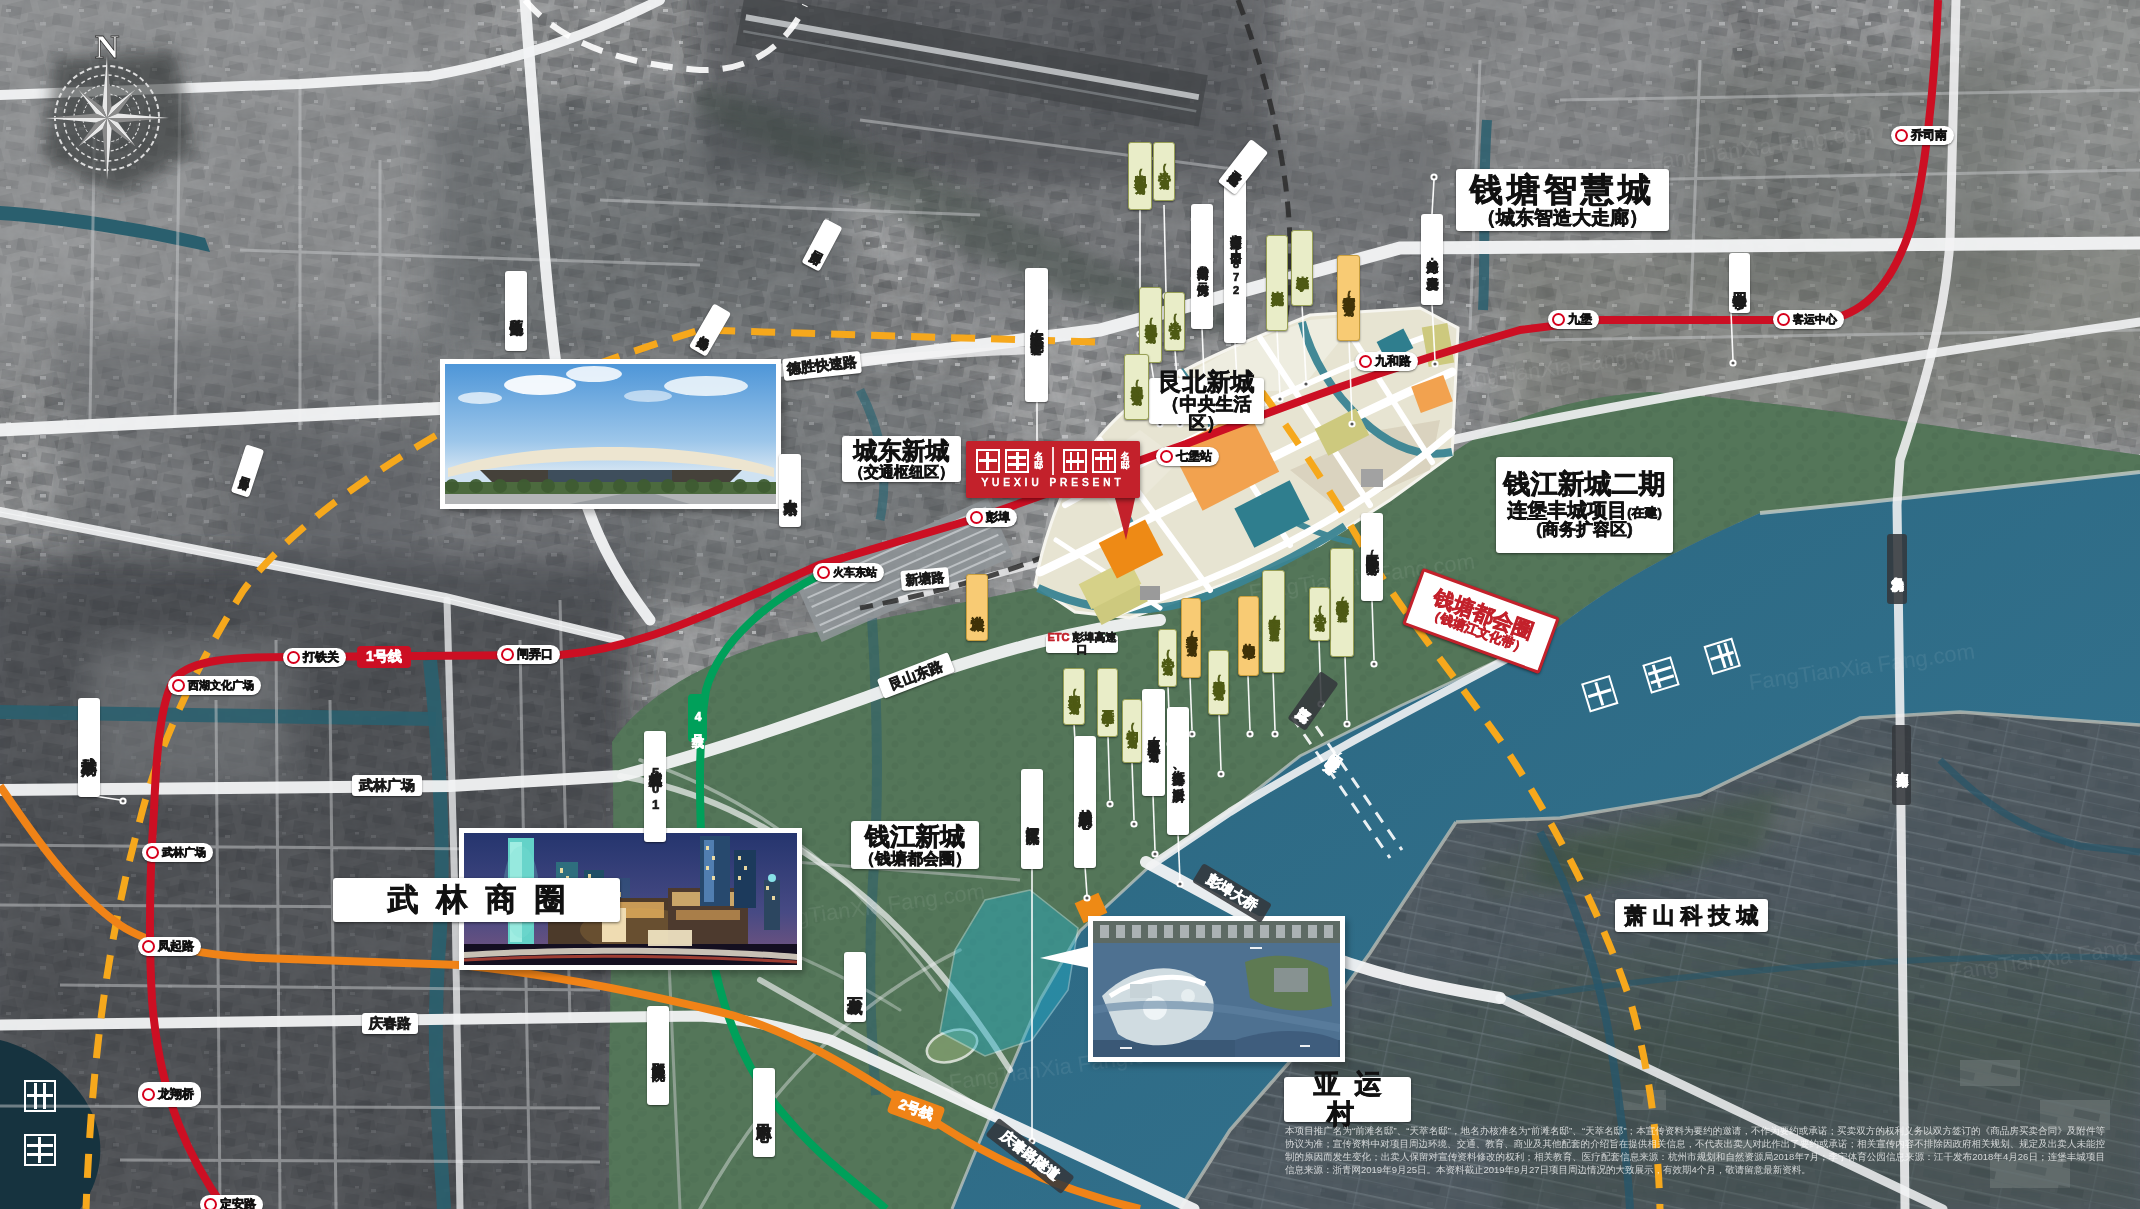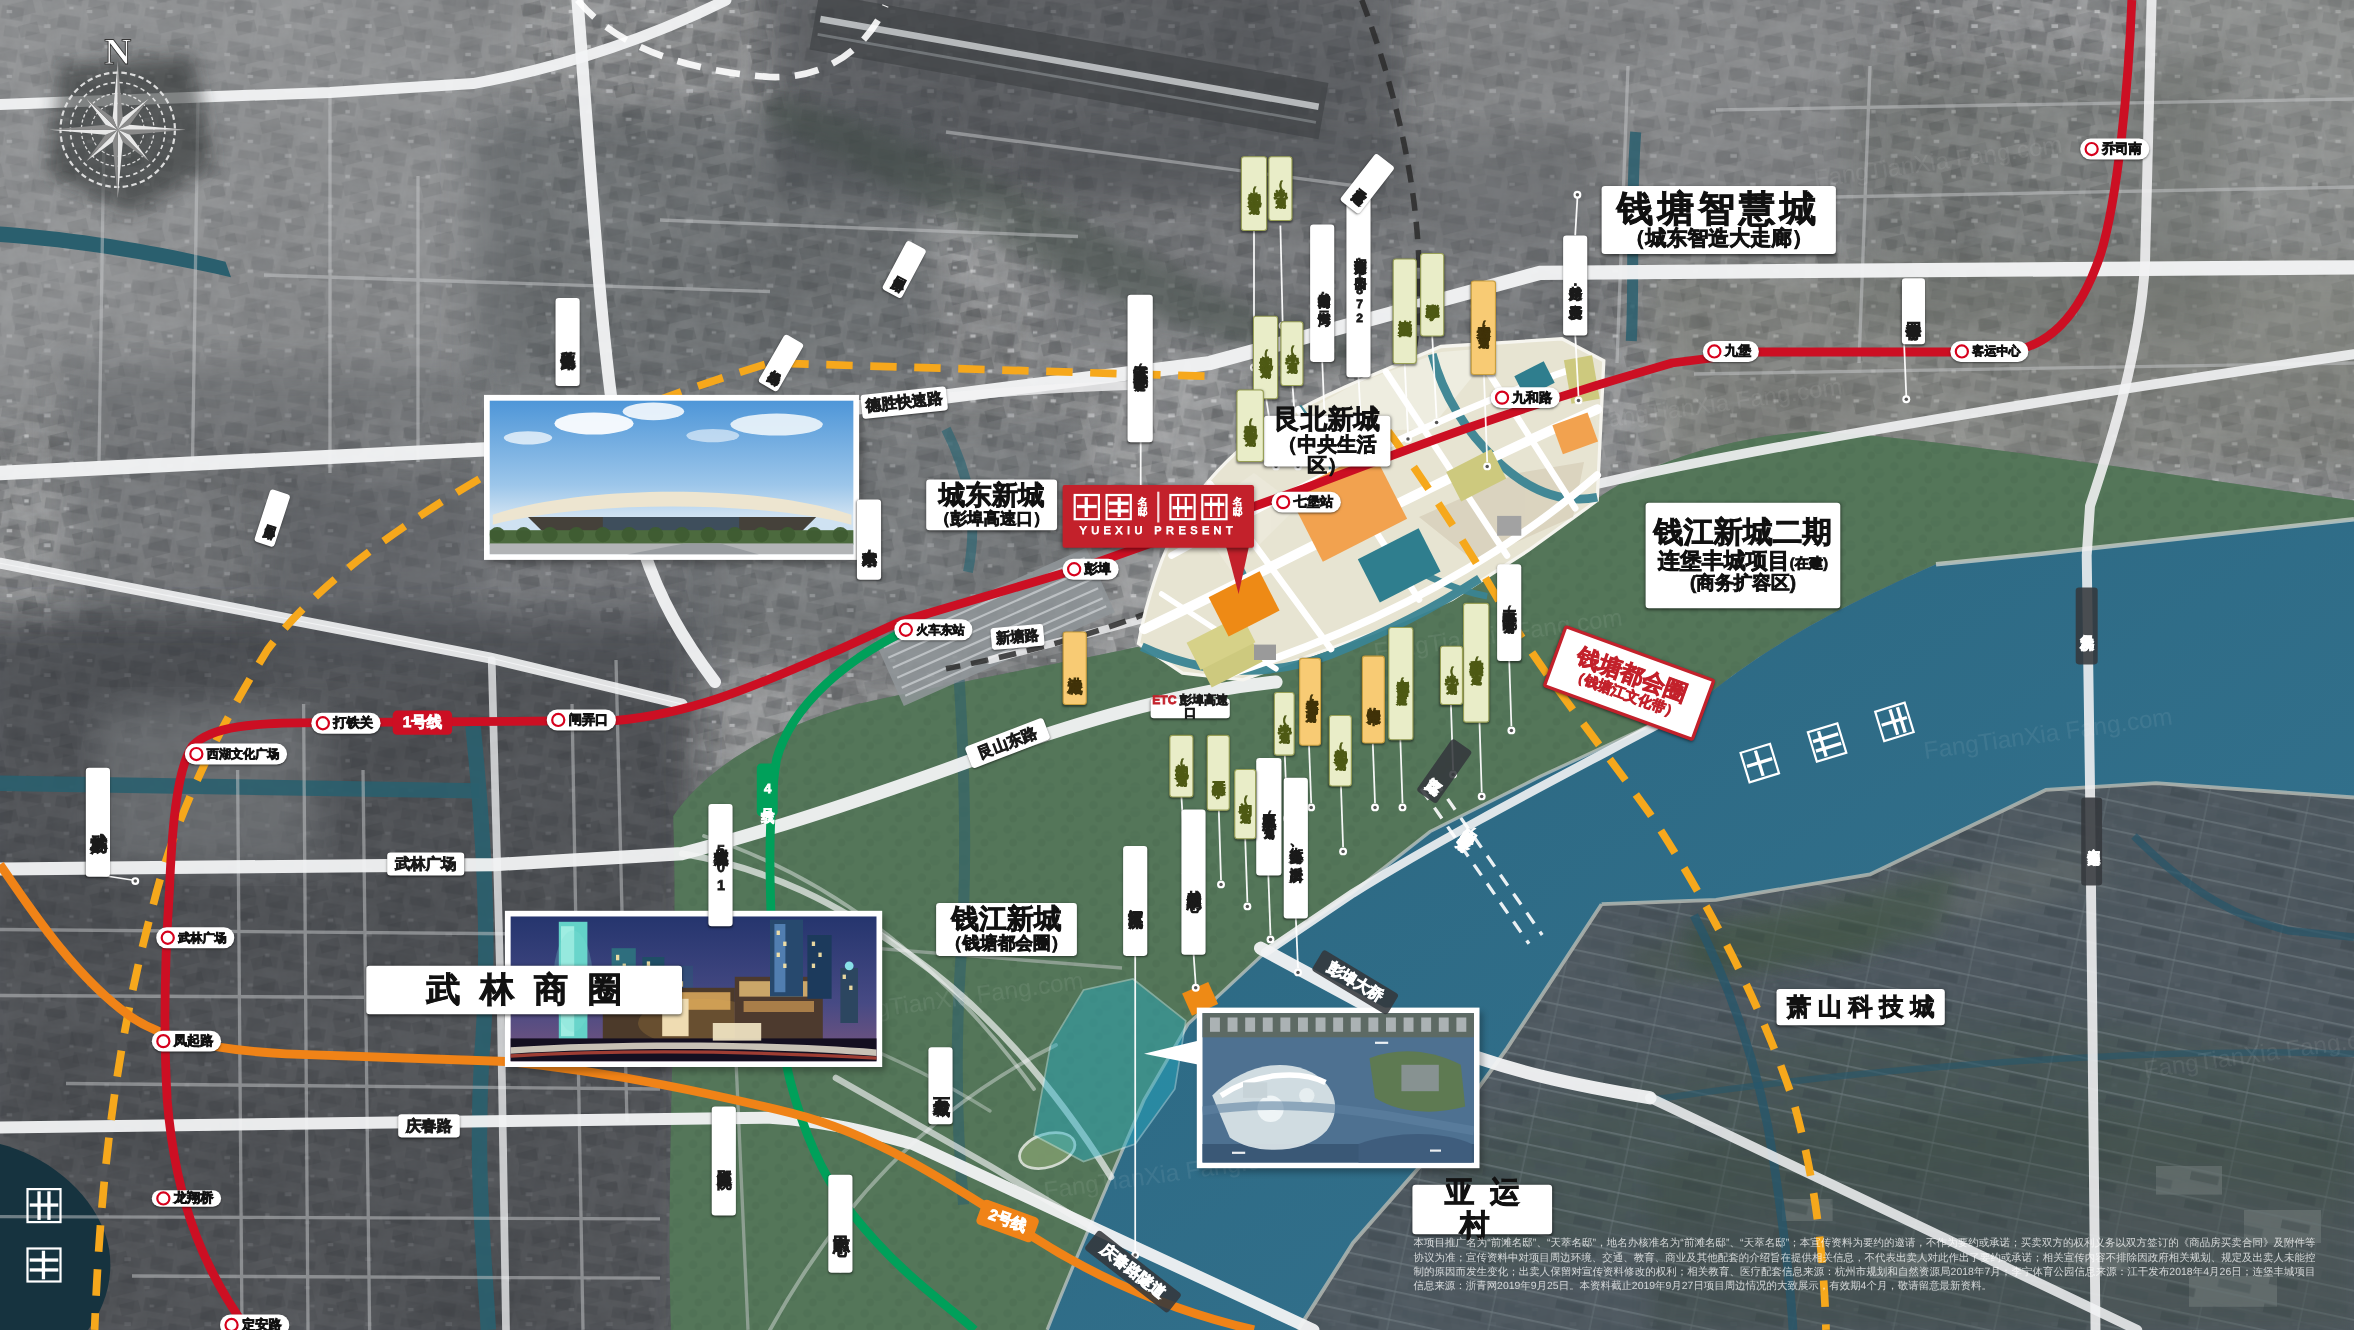--- a/index.html
+++ b/index.html
@@ -588,21 +588,21 @@
       <div style="font-size:19px;font-weight:bold;">（城东智造大走廊）</div>
     </div>
 
 <div class="lb big" style="left:1149px;top:378px;width:115px;height:46px;">
       <div style="font-size:24px;font-weight:bold;">艮北新城</div>
       <div style="font-size:18px;font-weight:bold;">（中央生活区）</div>
     </div>
 
 <div class="lb big" style="left:842px;top:436px;width:119px;height:46px;">
       <div style="font-size:24px;font-weight:bold;">城东新城</div>
-      <div style="font-size:15px;font-weight:bold;">（彭埠高速口）</div>
+      <div style="font-size:15px;font-weight:bold;">（交通枢纽区）</div>
     </div>
 
 <div class="lb big" style="left:851px;top:821px;width:128px;height:48px;">
       <div style="font-size:25px;font-weight:bold;">钱江新城</div>
       <div style="font-size:16px;font-weight:bold;">（钱塘都会圈）</div>
     </div>
 
 <div class="lb big" style="left:333px;top:878px;width:287px;height:44px;">
       <div style="font-size:31px;font-weight:bold;letter-spacing:18px;text-indent:18px;">武林商圈</div>
     </div>
@@ -850,21 +850,21 @@
 <div class="pill" style="left:283px;top:648px;height:19px;font-size:12px;"><span class="mi"></span>打铁关</div>
 
 <div class="pill" style="left:497px;top:645px;height:19px;font-size:12px;"><span class="mi"></span>闸弄口</div>
 
 <div class="pill" style="left:168px;top:676px;height:19px;font-size:11px;"><span class="mi"></span>西湖文化广场</div>
 
 <div class="pill" style="left:142px;top:843px;height:19px;font-size:11px;"><span class="mi"></span>武林广场</div>
 
 <div class="pill" style="left:138px;top:937px;height:19px;font-size:12px;"><span class="mi"></span>凤起路</div>
 
-<div class="pill" style="left:138px;top:1082px;height:15px;font-size:12px;"><span class="mi"></span>龙翔桥</div>
+<div class="pill" style="left:138px;top:1082px;height:25px;font-size:12px;"><span class="mi"></span>龙翔桥</div>
 
 <div class="pill" style="left:200px;top:1195px;height:19px;font-size:12px;"><span class="mi"></span>定安路</div>
 
 <div class="pill" style="left:813px;top:563px;height:19px;font-size:11px;"><span class="mi"></span>火车东站</div>
 
 <div class="pill" style="left:966px;top:508px;height:19px;font-size:12px;"><span class="mi"></span>彭埠</div>
 
 <div class="pill" style="left:1156px;top:435px;height:19px;font-size:12px;margin-top:12px;"><span class="mi"></span>七堡站</div>
 
 <div class="pill" style="left:1355px;top:352px;height:19px;font-size:12px;"><span class="mi"></span>九和路</div>

